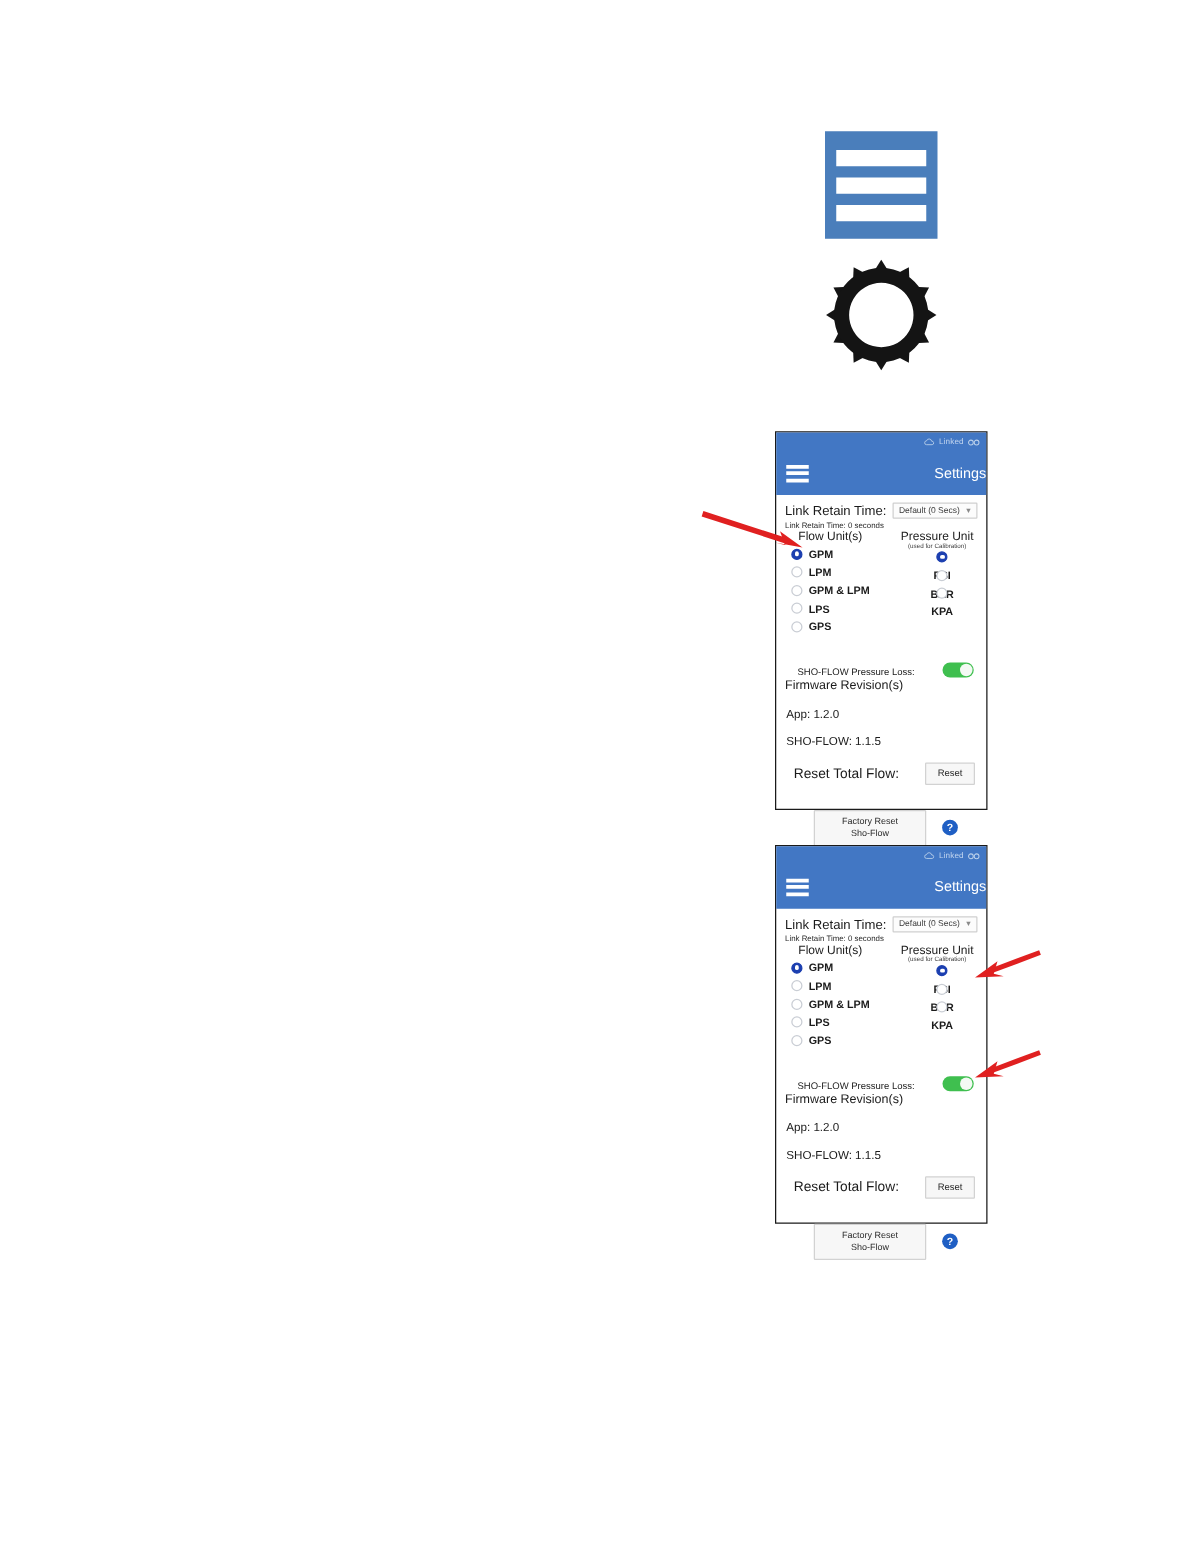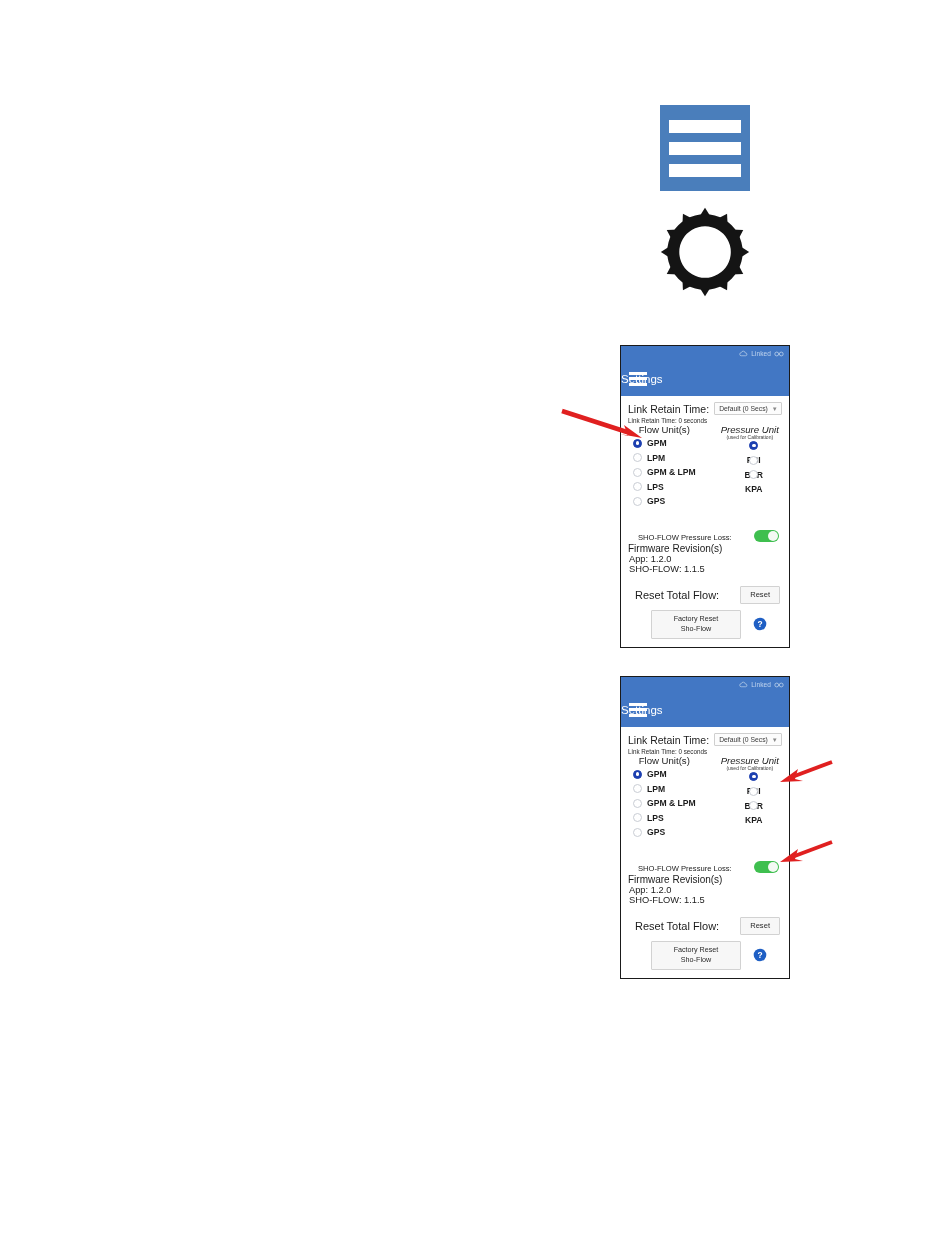--- a/index.html
+++ b/index.html
@@ -79,21 +79,21 @@
     width: 18px; height: 14px;
     display: flex; flex-direction: column;
     justify-content: space-between;
   }
   .hamburger-sm span {
     display: block; width: 18px; height: 3px; background: #fff;
   }
   .panel-title {
     position: absolute;
     left: 0; right: 0;
-    text-align: left;
+    text-align: right;
     color: #ffffff;
     font-size: 11.5px;
   }
 
   .panel-body {
     padding: 6px 7px 0 7px;
     position: relative;
     height: calc(100% - 50px);
   }
 
@@ -128,21 +128,21 @@
   }
   .unit-col { width: 50%; }
   .unit-col.right { padding-left: 10px; }
   .unit-head {
     font-size: 9.6px;
     color: #1b1b1b;
     text-align: center;
     margin-bottom: 1px;
     padding-right: 12px;
   }
-  .unit-col.right .unit-head { padding-right: 0; font-style: italic; }
+  .unit-col.right .unit-head { padding-right: 0; }
   .unit-sub {
     font-size: 5px;
     color: #3a3a3a;
     text-align: center;
     margin-top: -2px;
     margin-bottom: 1px;
   }
   .radio-row {
     display: flex;
     align-items: center;
@@ -201,21 +201,21 @@
   .fw-head {
     font-size: 10px;
     color: #1b1b1b;
     text-align: left;
     margin-top: 1px;
     padding-right: 8px;
   }
   .fw-line {
     font-size: 9.3px;
     color: #1b1b1b;
-    margin-top: 0px;
+    margin-top: 12px;
     padding-left: 1px;
   }
 
   
   .reset-row {
     display: flex;
     align-items: center;
     justify-content: space-between;
     margin-top: 12px;
     padding: 0 2px 0 7px;
@@ -230,21 +230,21 @@
     border-radius: 1px;
     text-align: center;
     line-height: 1.3;
   }
 
   .factory-row {
     display: flex;
     align-items: center;
     justify-content: center;
     gap: 12px;
-    margin-top: 6px;
+    margin-top: 20px;
     padding-left: 8px;
   }
   .btn-factory {
     border: 1px solid #d2d2d2;
     background: #f7f7f7;
     font-size: 7.2px;
     color: #2a2a2a;
     padding: 3px 0;
     width: 90px;
     text-align: center;

